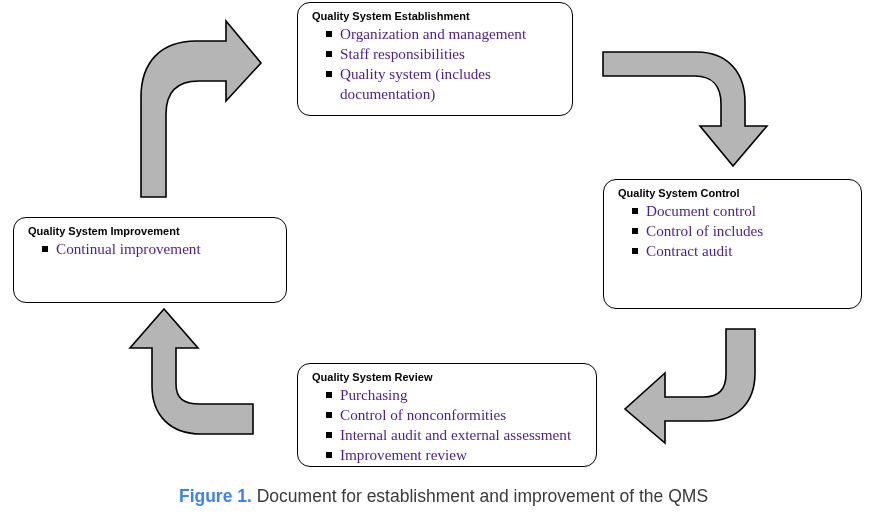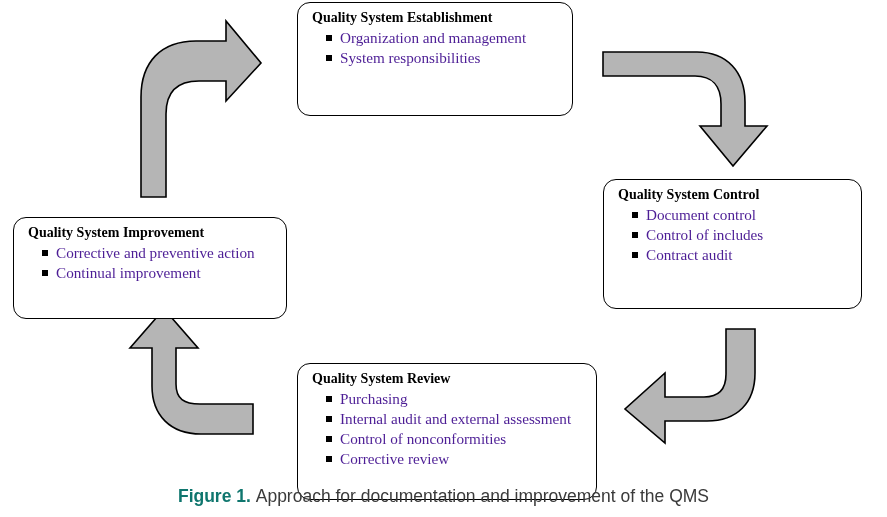--- a/index.html
+++ b/index.html
@@ -25,23 +25,23 @@
   .node-box {
     position: absolute;
     box-sizing: border-box;
     background: #ffffff;
     border: 1.4px solid #000000;
     border-radius: 13px;
     padding: 6px 8px 6px 14px;
     z-index: 5;
   }
   .node-title {
-    font-family: Liberation Serif, serif;
+    font-family: Liberation Sans, sans-serif;
     font-weight: bold;
-    font-size: 14px;
+    font-size: 11px;
     line-height: 1.30;
     color: #000000;
     white-space: nowrap;
     margin-bottom: 1px;
   }
   .node-list {
     list-style: none;
     margin: 0;
     padding: 0 0 0 14px;
   }
@@ -61,38 +61,38 @@
     height: 6px;
     background: #000000;
   }
   .node-list li .li-text {
     display: block;
   }
 
   
   #box-establishment { left: 297px; top: 2px;   width: 276px; height: 114px; }
   #box-control       { left: 603px; top: 179px; width: 259px; height: 130px; }
-  #box-review        { left: 297px; top: 363px; width: 300px; height: 137px; }
-  #box-improvement   { left: 13px;  top: 217px; width: 274px; height: 102px;  }
+  #box-review        { left: 297px; top: 363px; width: 300px; height: 104px; }
+  #box-improvement   { left: 13px;  top: 217px; width: 274px; height: 86px;  }
 
   #caption {
     position: absolute;
     left: 0;
     top: 486px;
     width: 887px;
     text-align: center;
     font-family: "Liberation Sans", "DejaVu Sans", sans-serif;
     font-size: 17.5px;
     color: #3a3a3a;
     white-space: nowrap;
     z-index: 6;
   }
   #caption .cap-label {
     font-weight: bold;
-    color: #0f766e;
+    color: #3b82f6;
   }
 </style>
 </head>
 <body>
 
 <div id="page">
 
   <svg id="arrow-layer" viewBox="0 0 887 517">
 
     <path fill="#b5b5b5" stroke="#000000" stroke-width="1.6" stroke-linejoin="miter" d="M 603 52
@@ -150,21 +150,25 @@
 
   <div class="node-box" id="box-establishment">
     <div class="node-title">Quality System Establishment</div>
     <ul class="node-list">
       <li>
           <span class="bullet"></span>
           <span class="li-text">Organization and management</span>
         </li>
       <li>
           <span class="bullet"></span>
-          <span class="li-text">System responsibilities</span>
+          <span class="li-text">Staff responsibilities</span>
+        </li>
+      <li>
+          <span class="bullet"></span>
+          <span class="li-text">Quality system (includes documentation)</span>
         </li>
     </ul>
   </div>
 
   <div class="node-box" id="box-control">
     <div class="node-title">Quality System Control</div>
     <ul class="node-list">
       <li>
           <span class="bullet"></span>
           <span class="li-text">Document control</span>
@@ -182,45 +186,41 @@
 
   <div class="node-box" id="box-review">
     <div class="node-title">Quality System Review</div>
     <ul class="node-list">
       <li>
           <span class="bullet"></span>
           <span class="li-text">Purchasing</span>
         </li>
       <li>
           <span class="bullet"></span>
+          <span class="li-text">Control of nonconformities</span>
+        </li>
+      <li>
+          <span class="bullet"></span>
           <span class="li-text">Internal audit and external assessment</span>
         </li>
       <li>
           <span class="bullet"></span>
-          <span class="li-text">Control of nonconformities</span>
-        </li>
-      <li>
-          <span class="bullet"></span>
-          <span class="li-text">Corrective review</span>
+          <span class="li-text">Improvement review</span>
         </li>
     </ul>
   </div>
 
   <div class="node-box" id="box-improvement">
     <div class="node-title">Quality System Improvement</div>
     <ul class="node-list">
       <li>
           <span class="bullet"></span>
-          <span class="li-text">Corrective and preventive action</span>
-        </li>
-      <li>
-          <span class="bullet"></span>
           <span class="li-text">Continual improvement</span>
         </li>
     </ul>
   </div>
 
   <div id="caption">
     <span class="cap-label">Figure 1. </span>
-    <span>Approach for documentation and improvement of the QMS</span>
+    <span>Document for establishment and improvement of the QMS</span>
   </div>
 
 </div>
 
 </body></html>

